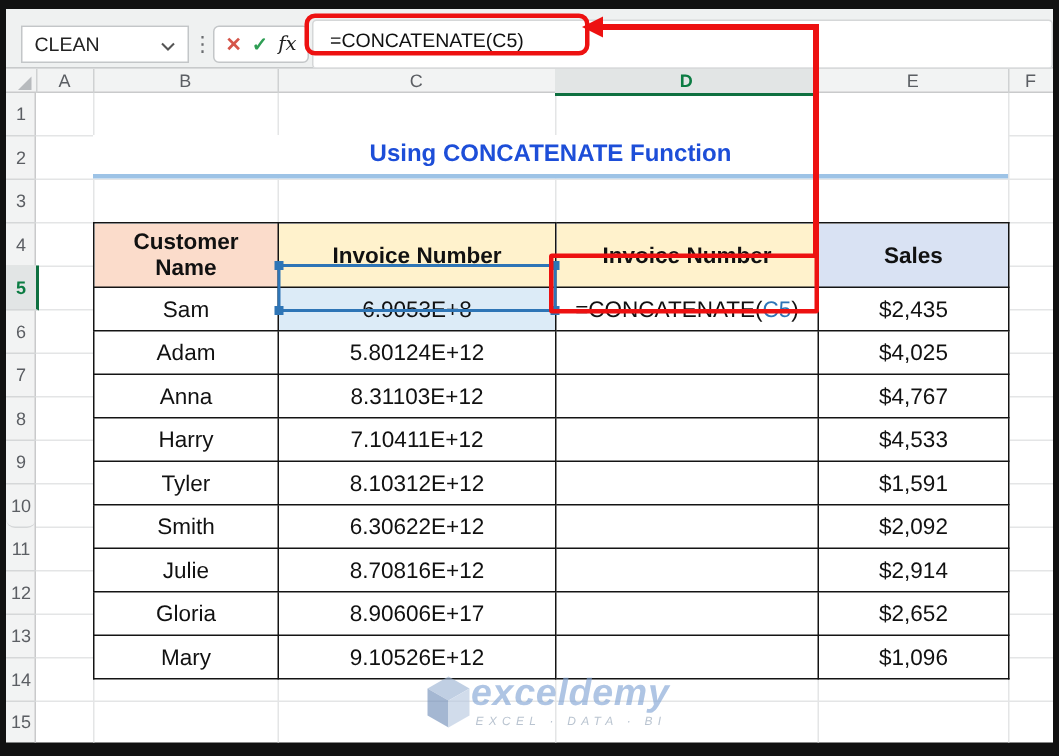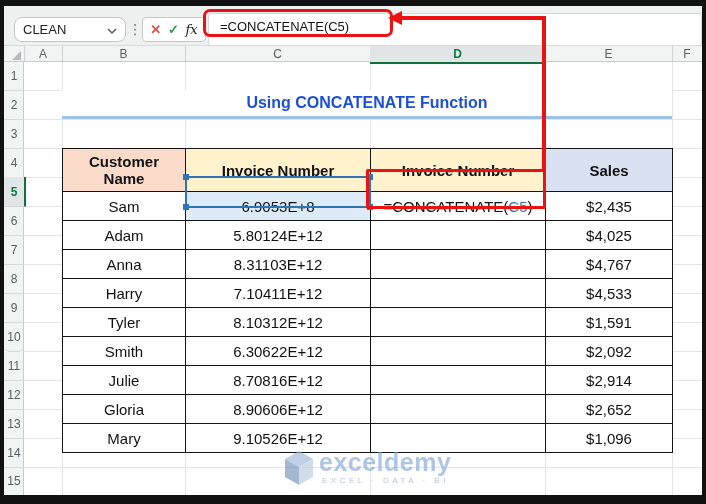--- a/index.html
+++ b/index.html
@@ -3,21 +3,21 @@
 <meta charset="utf-8">
 <style>
   html,body{margin:0;padding:0;}
   body{font-family:"Liberation Sans",sans-serif;}
   #canvas{position:relative;width:706px;height:504px;background:#111;overflow:hidden;}
   .abs{position:absolute;box-sizing:border-box;}
 
   
   .topbar{left:4px;top:6px;width:698px;height:39px;background:#EFF1F1;z-index:1;}
   .namebox{left:10px;top:11px;width:112px;height:25px;background:#fff;border:1px solid #C3C6C8;
-    border-radius:8px;display:flex;align-items:center;padding:0 8px;font-size:13px;color:#222;}
+    border-radius:0;display:flex;align-items:center;padding:0 8px;font-size:13px;color:#222;}
   .namebox .chev{margin-left:auto;color:#555;}
   .menudots{left:126px;top:12px;width:10px;height:22px;color:#6a6d70;font-size:14px;
     display:flex;align-items:center;justify-content:center;}
   .fxgroup{left:138px;top:11px;width:64px;height:25px;background:#fff;border:1px solid #C3C6C8;
     border-radius:4px;display:flex;align-items:center;justify-content:space-around;padding:0 4px;}
   .fxgroup .x{color:#D5554A;font-size:13px;font-weight:bold;}
   .fxgroup .ck{color:#2E9E54;font-size:13px;font-weight:bold;}
   .fxgroup .fx{color:#222;font-size:13px;font-style:italic;font-family:"DejaVu Serif",serif;}
   .fbar{left:204px;top:7px;width:494px;height:33px;background:#fff;border:1px solid #D5D7D8;border-radius:3px;}
   .ftext{left:216px;top:13px;font-size:13px;color:#111;white-space:nowrap;}
@@ -64,21 +64,21 @@
   .red{background:#ED1111;}
   .redbox-f{left:203px;top:9px;width:190px;height:28px;border:3px solid #ED1111;border-radius:7px;z-index:6;}
   .arr-h{left:401px;top:16px;width:145px;height:4px;z-index:6;}
   .arr-v{left:542px;top:16px;width:4px;height:155px;z-index:6;}
   .arr-head{left:388px;top:11px;width:0;height:0;border-top:7px solid transparent;
     border-bottom:7px solid transparent;border-right:14px solid #ED1111;z-index:6;}
   .redbox-d5{left:366px;top:169px;width:180px;height:40px;border:3.5px solid #ED1111;border-radius:2px;z-index:6;}
 
   
   .wm{left:284px;top:450px;z-index:4;display:flex;align-items:flex-start;opacity:0.62;}
-  .wm-text{margin-left:5px;}
+  .wm-text{margin-left:0;font-style:italic;}
   .wm-brand{font-size:25px;font-weight:bold;color:#7FA3D4;line-height:24px;letter-spacing:0.5px;}
   .wm-tag{font-size:8px;letter-spacing:3.5px;color:#8FA0B4;margin-top:2px;margin-left:3px;}
 </style>
 </head>
 <body>
 
 <div id="canvas">
 
   <div class="abs topbar">
     <div class="abs namebox">
@@ -196,21 +196,21 @@
       <td>$2,092</td>
     </tr>
     <tr>
       <td>Julie</td>
       <td>8.70816E+12</td>
       <td></td>
       <td>$2,914</td>
     </tr>
     <tr>
       <td>Gloria</td>
-      <td>8.90606E+12</td>
+      <td>8.90606E+17</td>
       <td></td>
       <td>$2,652</td>
     </tr>
     <tr>
       <td>Mary</td>
       <td>9.10526E+12</td>
       <td></td>
       <td>$1,096</td>
     </tr>
   </tbody>

